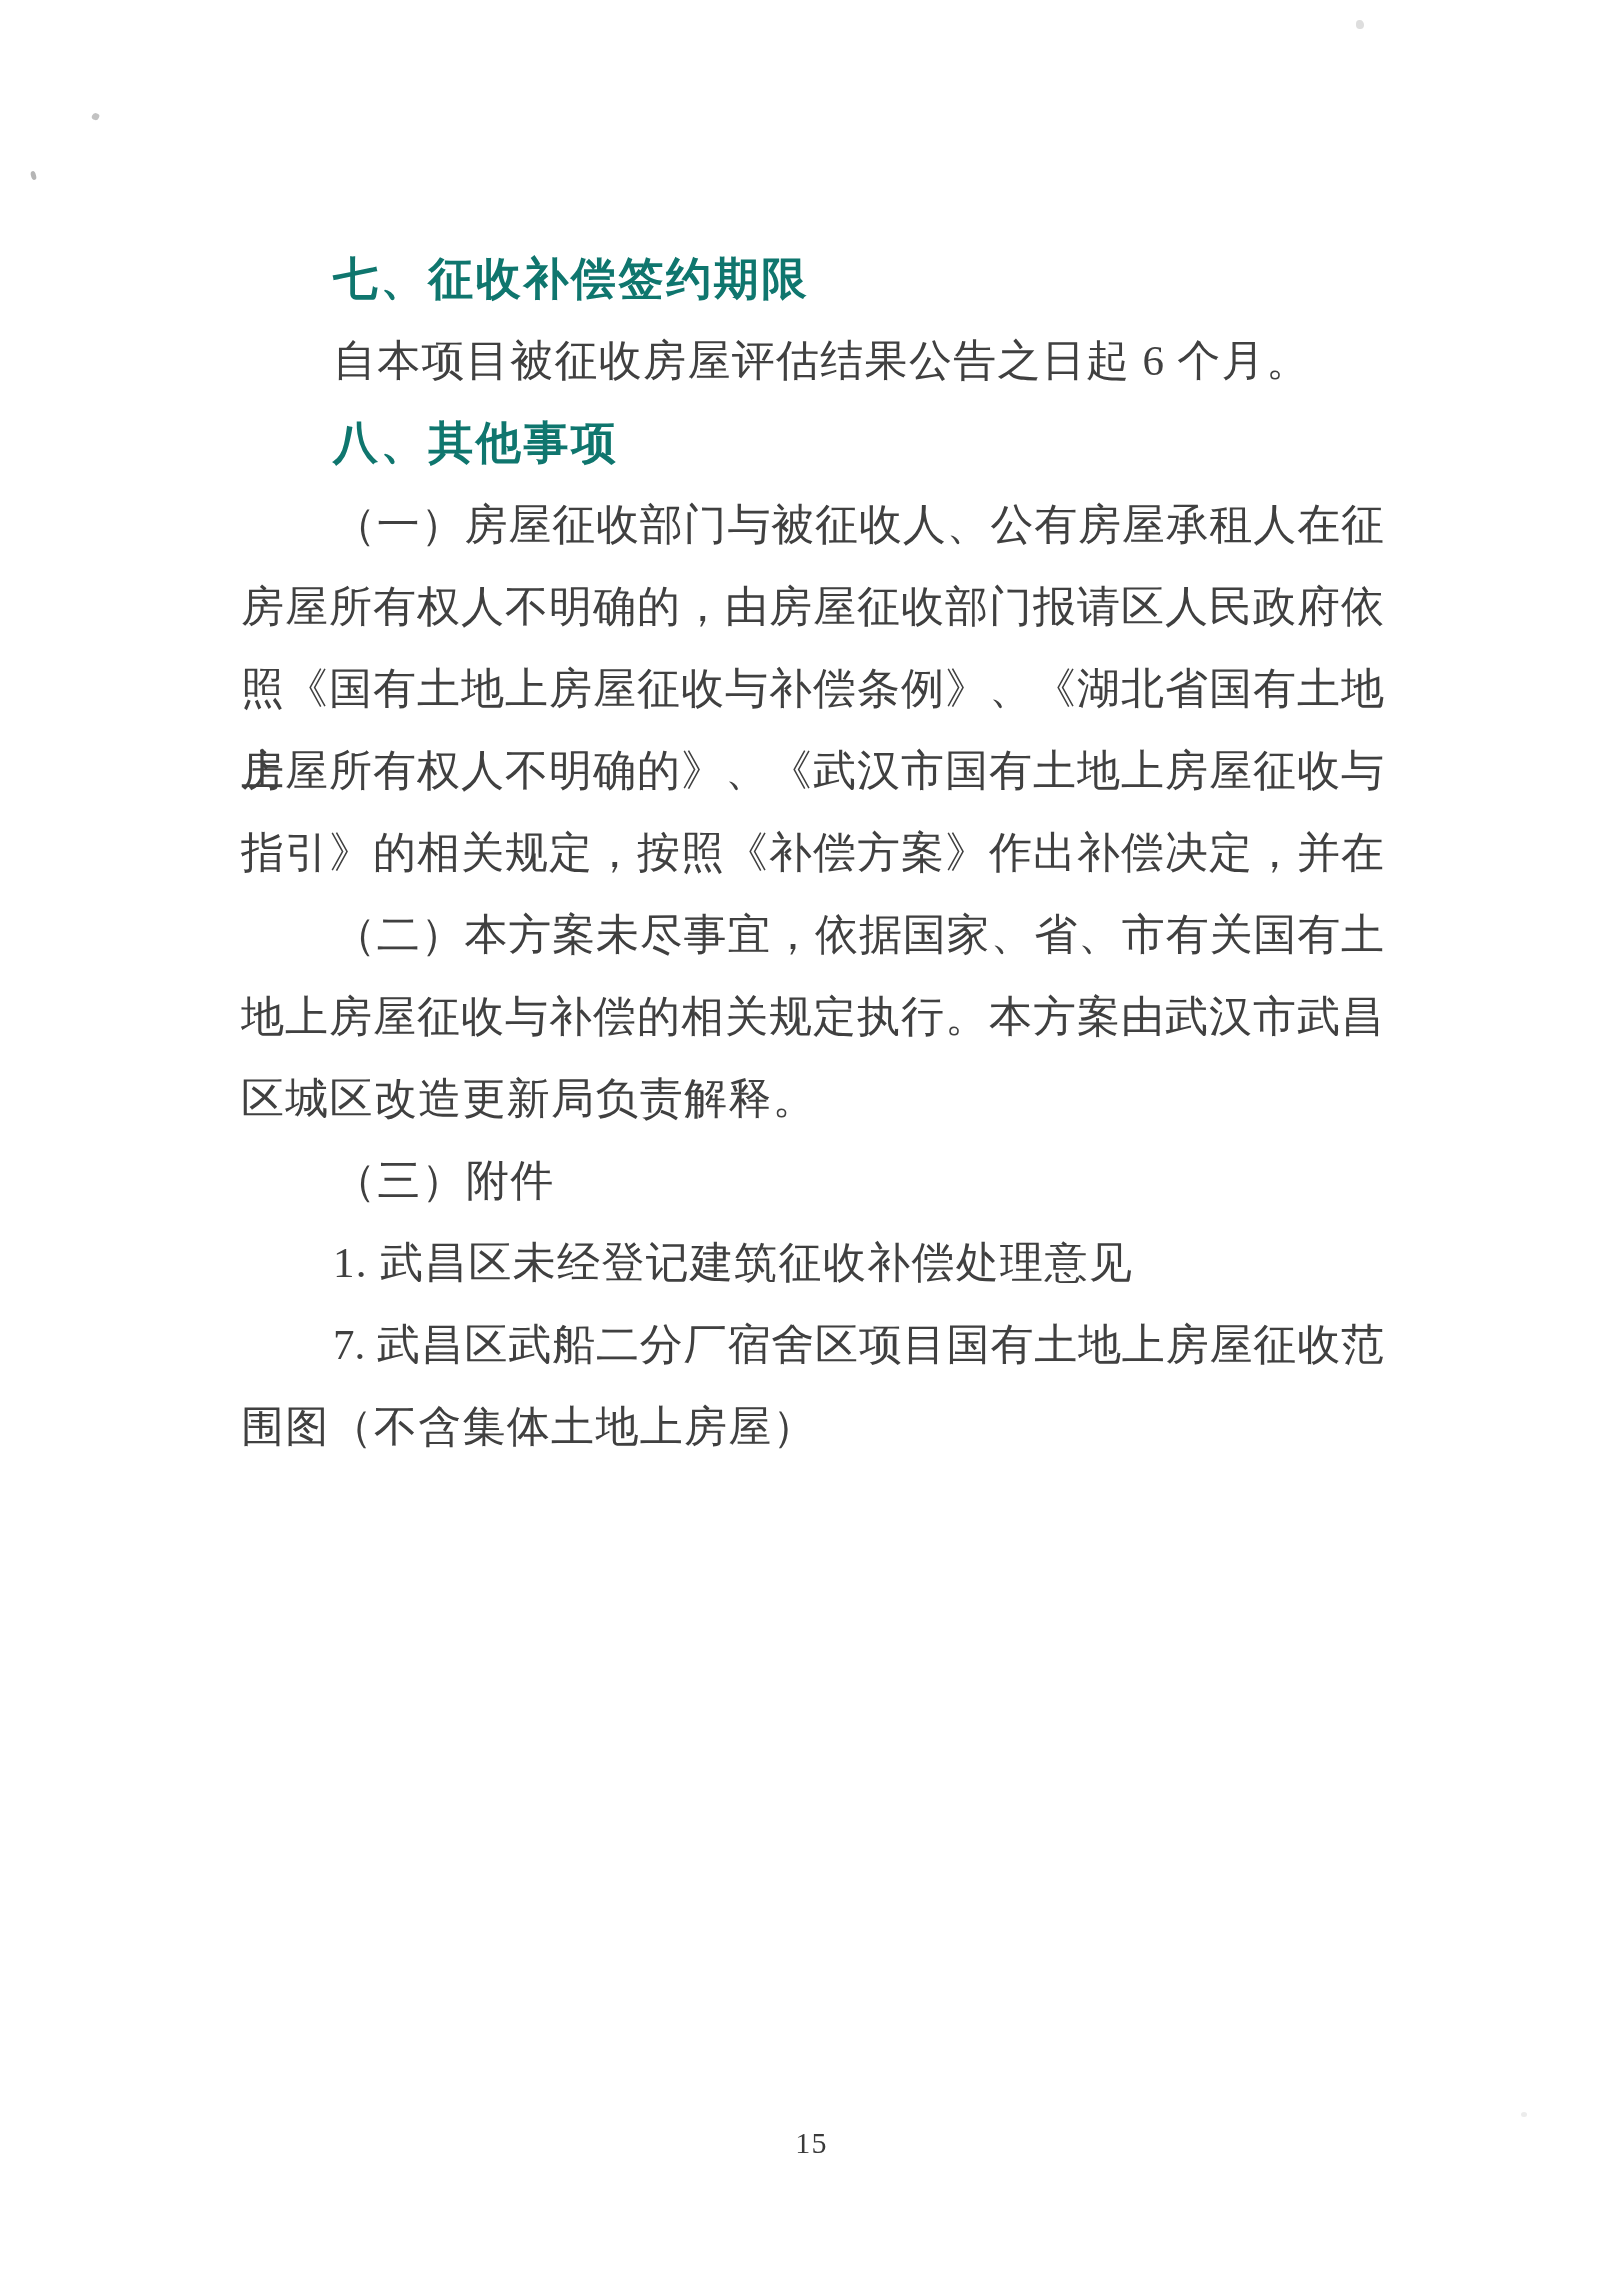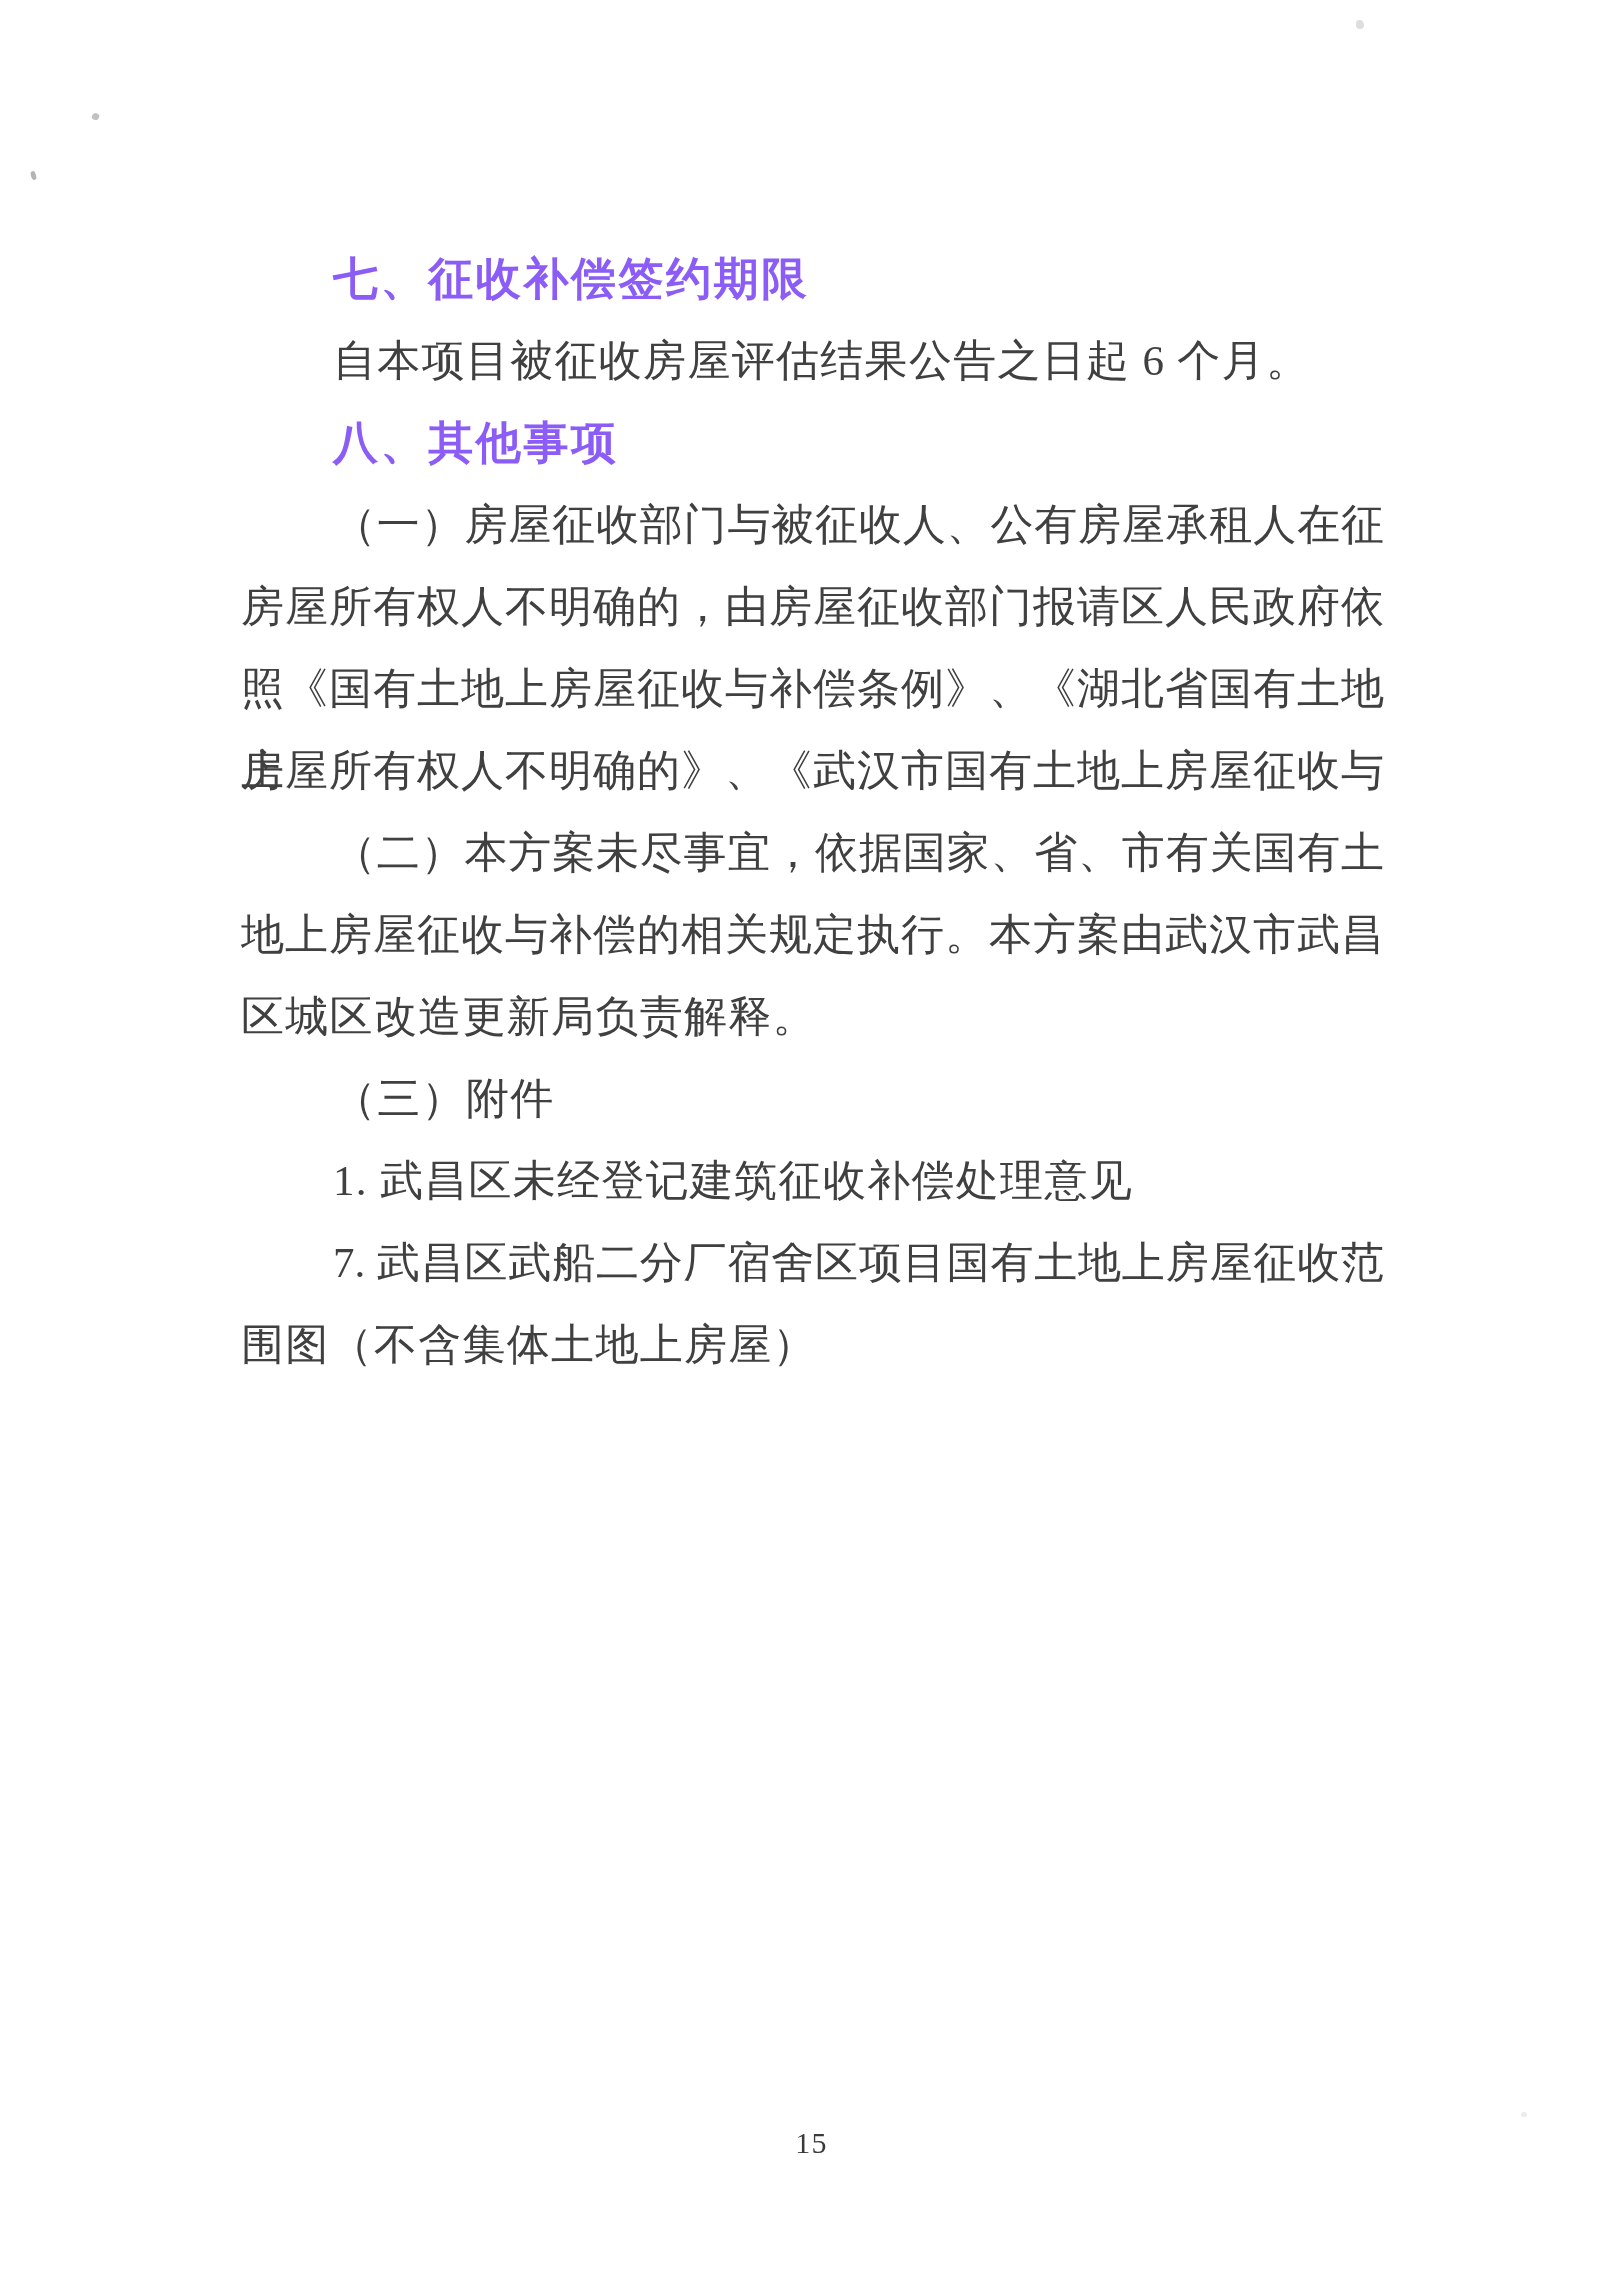--- a/index.html
+++ b/index.html
@@ -35,21 +35,21 @@
     white-space: normal;
     text-align: justify;
     text-align-last: justify;
   }
   .line.indent {
     text-indent: 92px;
   }
   .line.heading {
     font-size: 45px;
     font-weight: bold;
-    color: #8b5cf6;
+    color: #0f766e;
     letter-spacing: 2.6px;
   }
   .page-number {
     position: absolute;
     left: 0;
     top: 2126px;
     width: 1623px;
     text-align: center;
     font-size: 30px;
     color: #3a3a3a;
@@ -71,20 +71,21 @@
 <div class="page">
 
   <div class="textblock">
     <div class="line heading indent">七、征收补偿签约期限</div>
     <div class="line indent">自本项目被征收房屋评估结果公告之日起 6 个月。</div>
     <div class="line heading indent">八、其他事项</div>
     <div class="line indent justify">（一）房屋征收部门与被征收人、公有房屋承租人在征</div>
     <div class="line justify">房屋所有权人不明确的，由房屋征收部门报请区人民政府依</div>
     <div class="line justify">照《国有土地上房屋征收与补偿条例》、《湖北省国有土地上</div>
     <div class="line justify">房屋所有权人不明确的》、《武汉市国有土地上房屋征收与</div>
+    <div class="line justify">指引》的相关规定，按照《补偿方案》作出补偿决定，并在</div>
     <div class="line indent justify">（二）本方案未尽事宜，依据国家、省、市有关国有土</div>
     <div class="line justify">地上房屋征收与补偿的相关规定执行。本方案由武汉市武昌</div>
     <div class="line">区城区改造更新局负责解释。</div>
     <div class="line indent">（三）附件</div>
     <div class="line indent">1. 武昌区未经登记建筑征收补偿处理意见</div>
     <div class="line indent justify">7. 武昌区武船二分厂宿舍区项目国有土地上房屋征收范</div>
     <div class="line">围图（不含集体土地上房屋）</div>
   </div>
 
   <div class="page-number">15</div>

